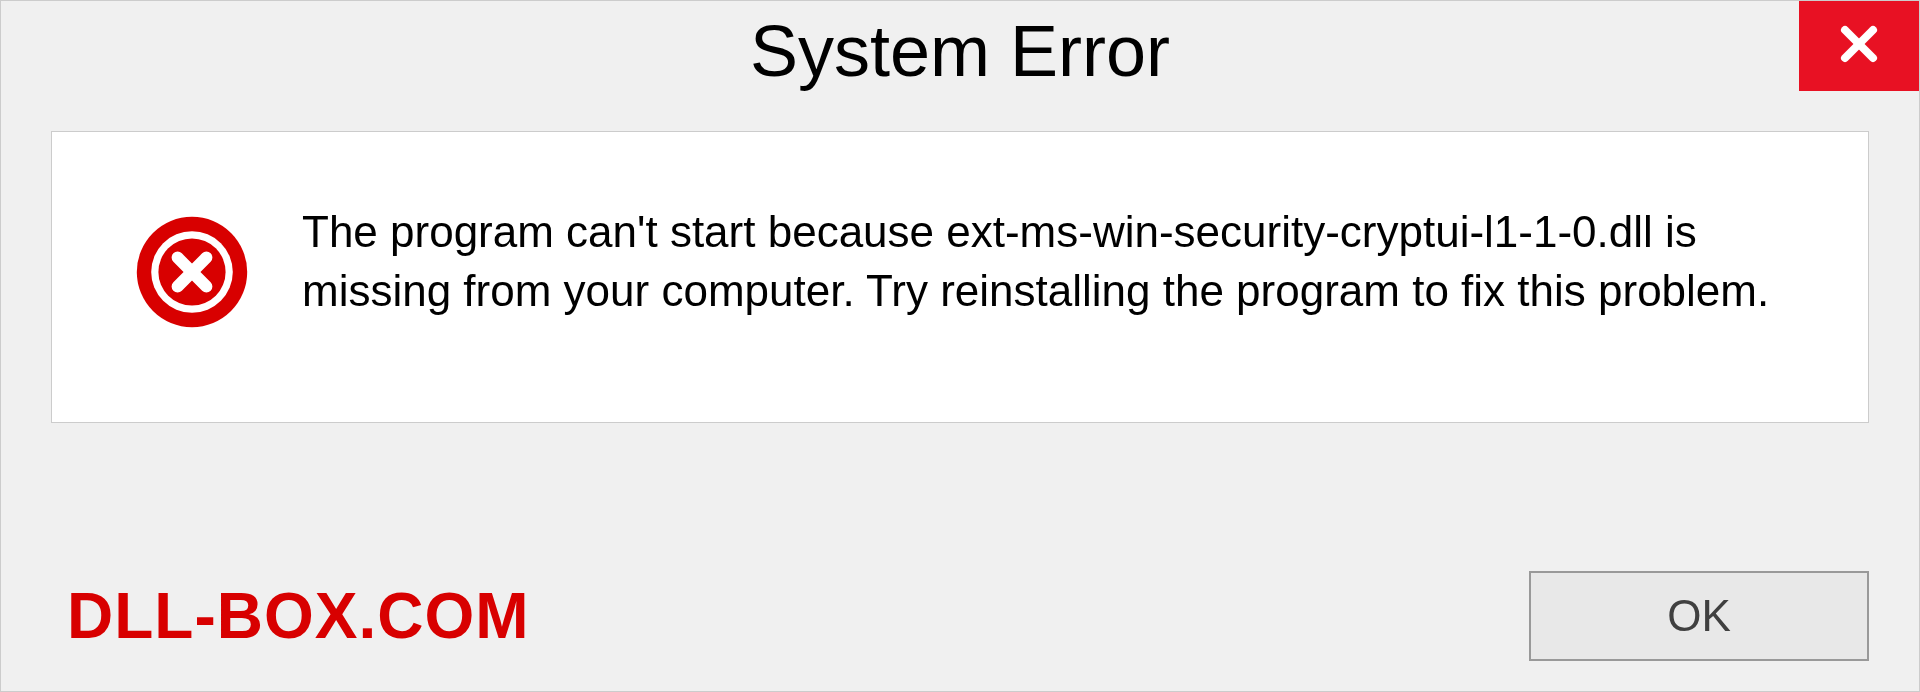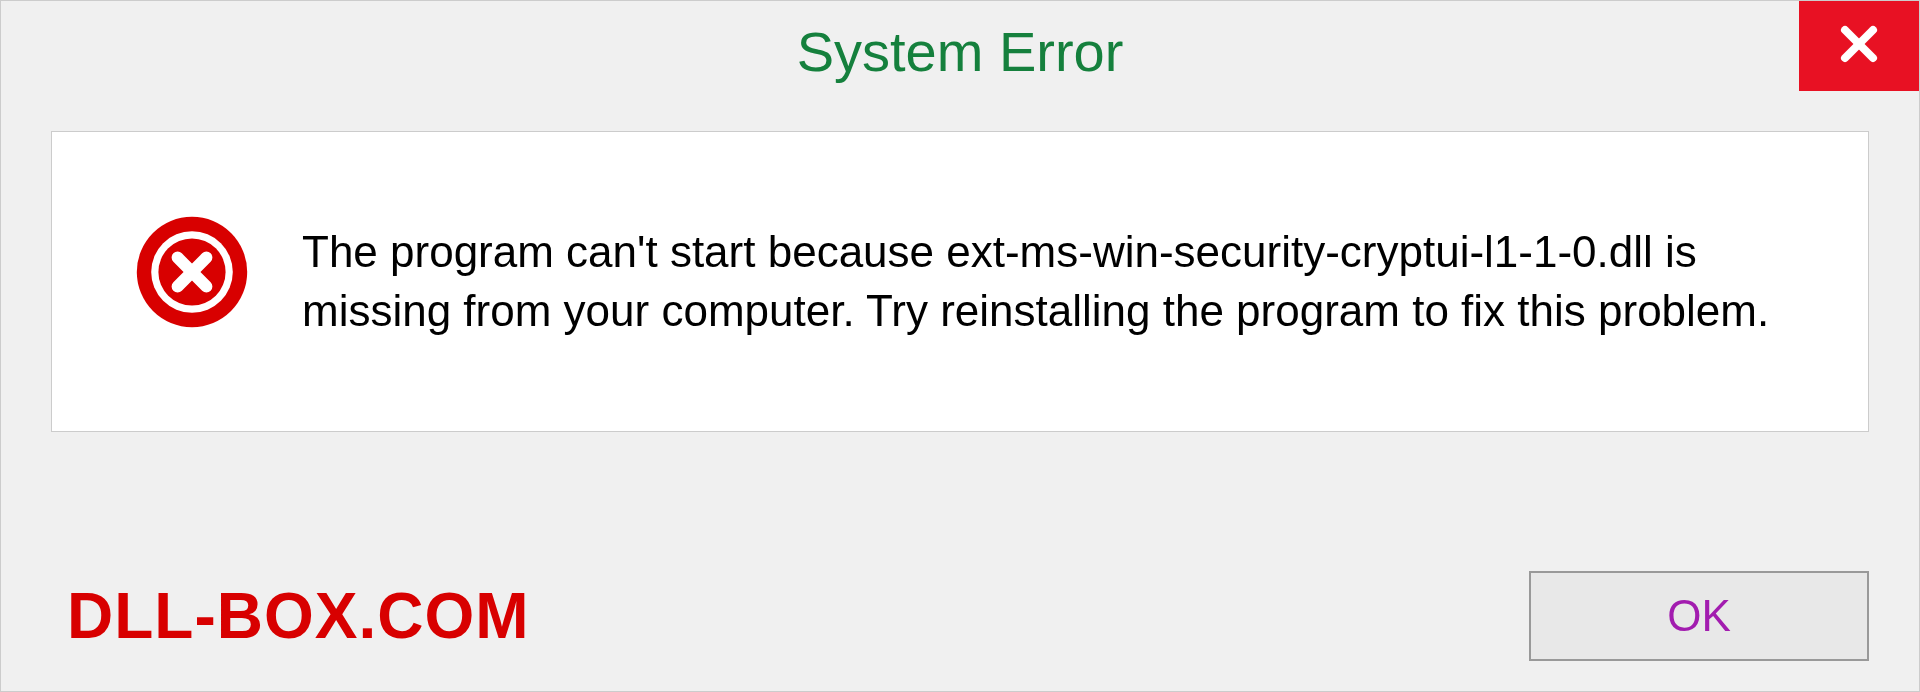--- a/index.html
+++ b/index.html
@@ -16,23 +16,23 @@
       border: 1px solid #ccc;
     }
     .titlebar {
       display: flex;
       justify-content: center;
       align-items: center;
       height: 100px;
       position: relative;
     }
     .title {
-      font-size: 56px;
+      font-size: 72px;
       font-weight: 400;
-      color: #15803d;
+      color: #000000;
     }
     .close-btn {
       position: absolute;
       top: 0;
       right: 0;
       width: 120px;
       height: 90px;
       background: #e81123;
       display: flex;
       align-items: center;
@@ -59,21 +59,20 @@
       display: flex;
       align-items: center;
       justify-content: center;
       margin-top: 10px;
     }
     .error-message {
       font-size: 44px;
       line-height: 1.35;
       color: #000;
       font-weight: 400;
-      margin-top: 20px;
     }
     .footer {
       position: absolute;
       bottom: 30px;
       left: 50px;
       right: 50px;
       display: flex;
       justify-content: space-between;
       align-items: center;
       margin-left: 16px;
@@ -84,21 +83,21 @@
       color: #d80000;
       letter-spacing: 1px;
       font-family: Arial, sans-serif;
     }
     .ok-btn {
       width: 340px;
       height: 90px;
       background: #e8e8e8;
       border: 2px solid #999;
       font-size: 44px;
-      color: #a21caf;
+      color: #404040;
       font-family: inherit;
       cursor: pointer;
       display: flex;
       align-items: center;
       justify-content: center;
     }
   </style>
 </head>
 <body>
 

